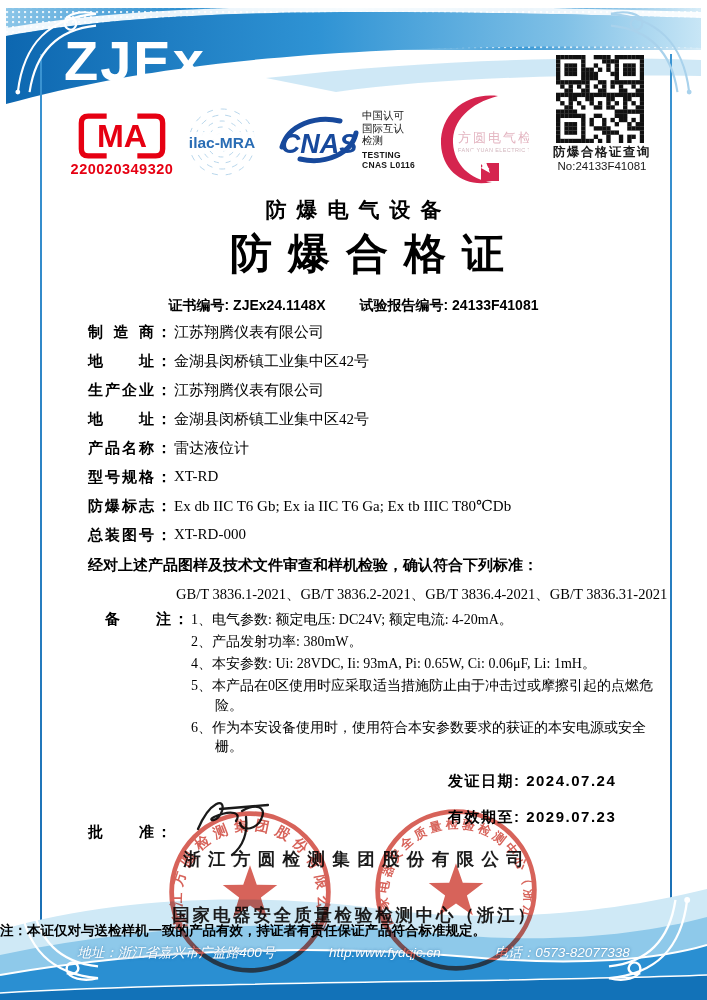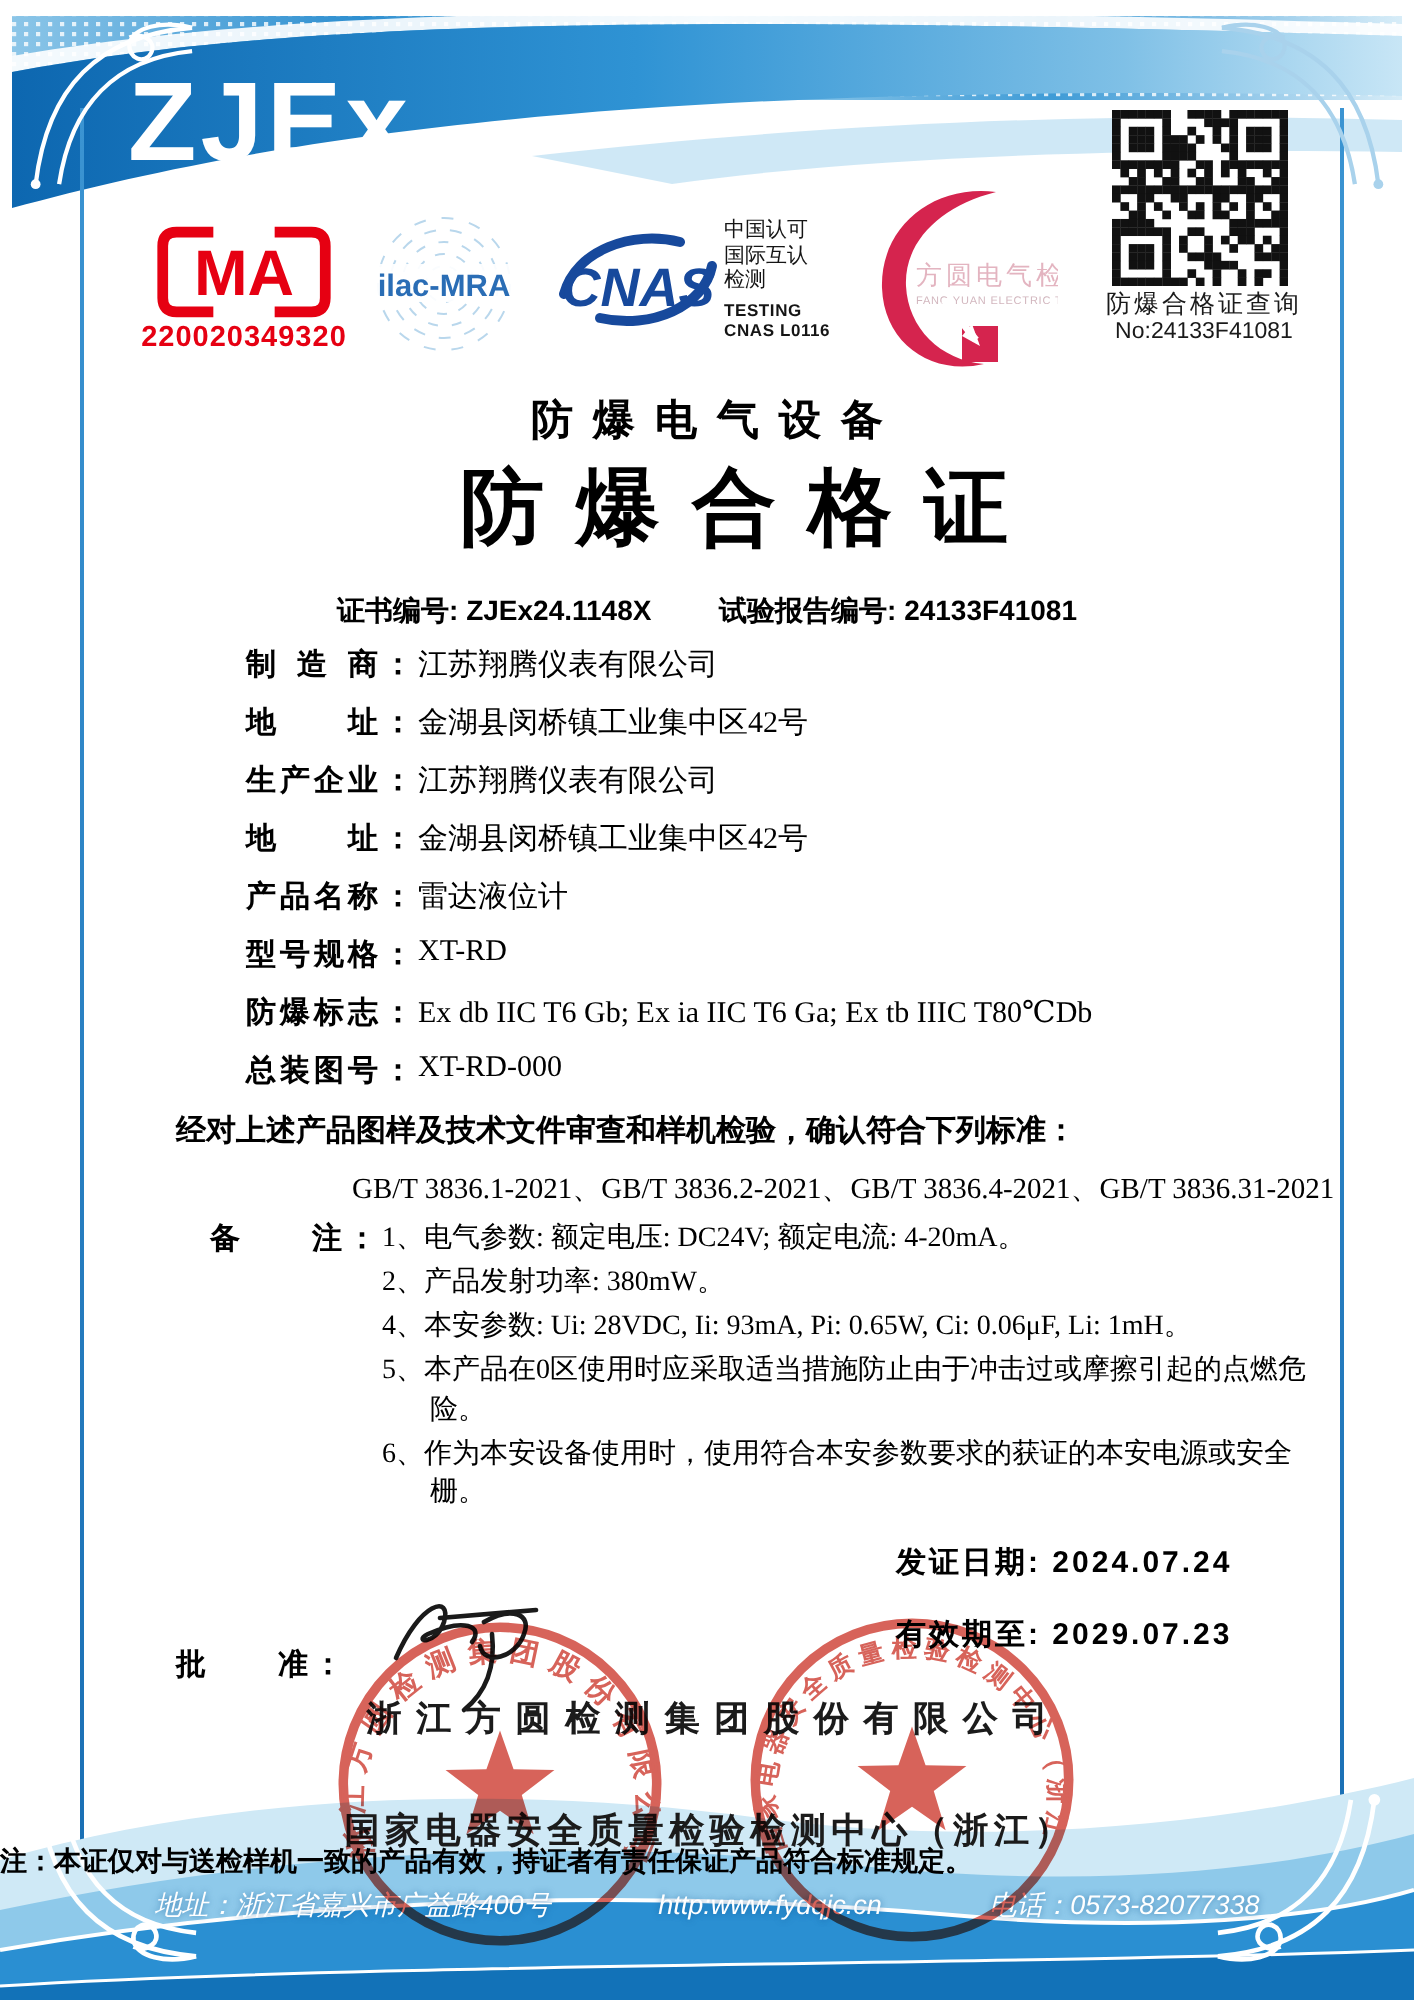--- a/index.html
+++ b/index.html
@@ -11,35 +11,35 @@
   .band{left:6px;top:6px;width:695px;height:100px;}
   .sideline{width:2px;top:54px;height:880px;background:linear-gradient(#3b94d2,#1a6fb4);}
   .sideline.left{left:40px;} .sideline.right{left:670px;}
 
   
   .cma-num{left:70px;top:161px;width:104px;text-align:center;color:#e60012;
            font-weight:700;font-size:14.5px;letter-spacing:.5px;}
   .cnas-text{left:362px;top:109px;width:70px;font-size:10.5px;line-height:12.5px;color:#151515;}
   .cnas-sub{font-size:8.5px;font-weight:700;line-height:10.5px;margin-top:3px;letter-spacing:.3px;}
   .qr-cap{left:539px;top:144px;width:126px;text-align:center;font-size:12.5px;
-          font-weight:400;letter-spacing:1.5px;color:#1a1a1a;}
+          font-weight:700;letter-spacing:1.5px;color:#1a1a1a;}
   .qr-num{left:539px;top:160px;width:126px;text-align:center;font-size:11.5px;color:#1a1a1a;}
 
   
   .subtitle{left:0;right:0;top:196px;text-align:center;font-size:21px;font-weight:700;
             letter-spacing:10px;text-indent:10px;color:#000;}
   .maintitle{left:0;right:0;top:226px;text-align:center;font-size:42px;font-weight:700;
              letter-spacing:16px;text-indent:16px;color:#000;padding-left:27px;}
   .certline{left:0;right:0;top:297px;text-align:center;font-size:14px;font-weight:700;color:#000;}
   .certline .gap{display:inline-block;width:26px;}
   .num{font-family:"Liberation Sans",sans-serif;}
 
   
   .fields{left:88px;top:323px;width:560px;}
-  .frow{display:flex;height:29px;align-items:flex-start;margin-left:35px;}
+  .frow{display:flex;height:29px;align-items:flex-start;}
   .flabel{display:inline-block;width:66px;font-weight:700;font-size:15px;color:#000;
           text-align:justify;text-align-last:justify;}
   .fcolon{width:20px;font-weight:700;font-size:15px;text-align:center;color:#000;}
   .fval{font-size:15px;color:#000;font-family:"Liberation Serif","DejaVu Serif",serif;}
 
   .statement{left:88px;top:556px;font-size:15px;font-weight:700;color:#000;}
   .standards{left:176px;top:585px;font-size:14.5px;color:#000;
              font-family:"Liberation Serif","DejaVu Serif",serif;}
 
   

